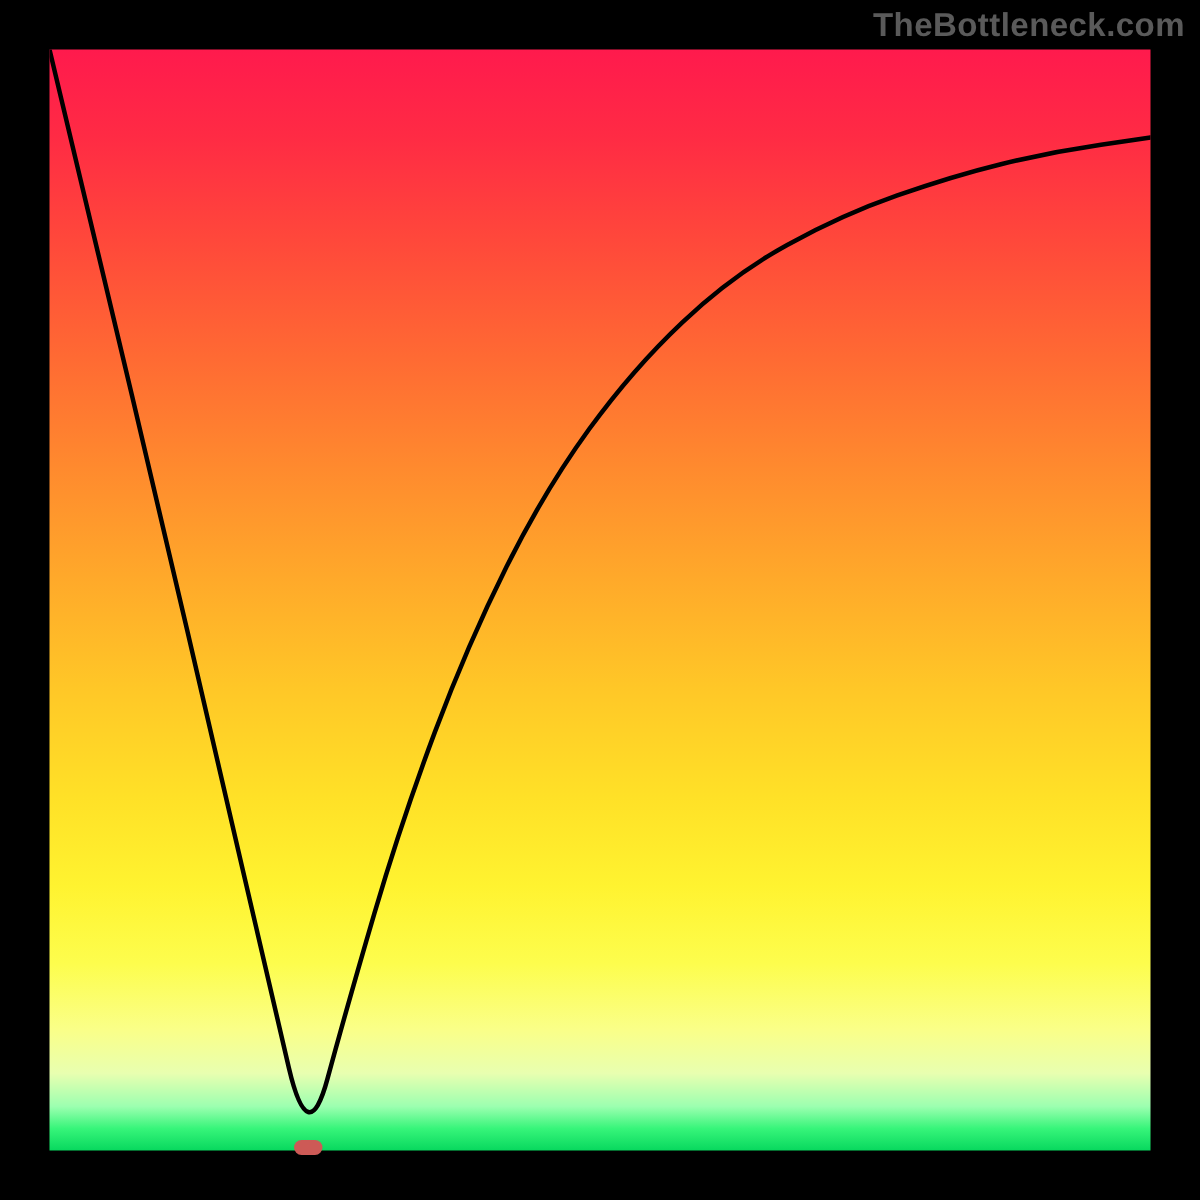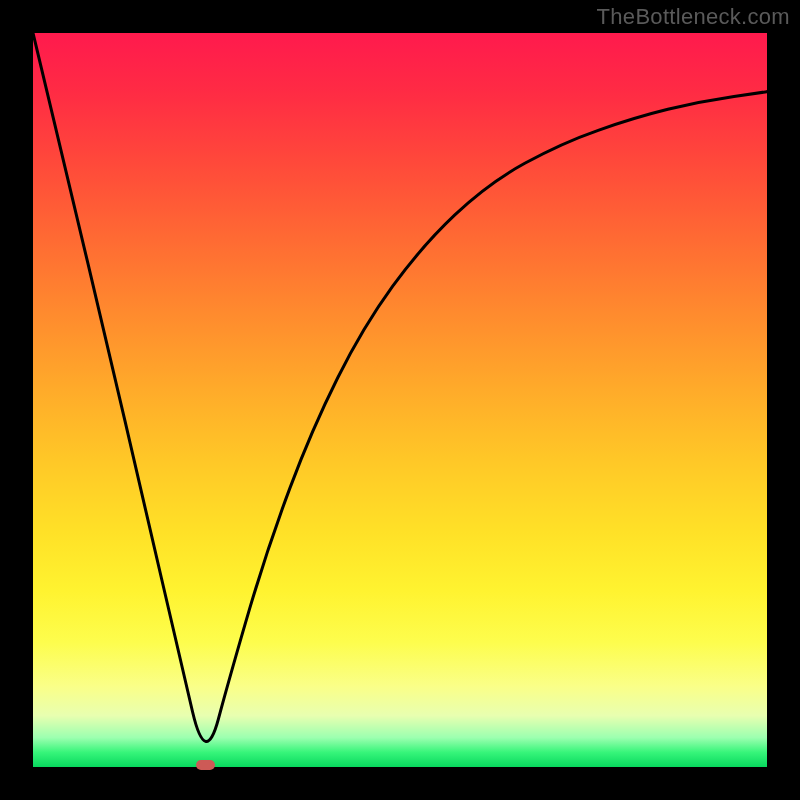--- a/index.html
+++ b/index.html
@@ -43,21 +43,21 @@
       #37f57a 98%,
       #08d85e 100%
     );
   }
   .watermark {
     position: absolute;
     top: 4px;
     right: 10px;
     color: #5a5a5a;
     font-size: 22px;
-    font-weight: 400;
+    font-weight: 700;
     letter-spacing: 0.3px;
     z-index: 5;
   }
   svg.curve {
     position: absolute;
     left: 0;
     top: 0;
     width: 734px;
     height: 734px;
     z-index: 3;

